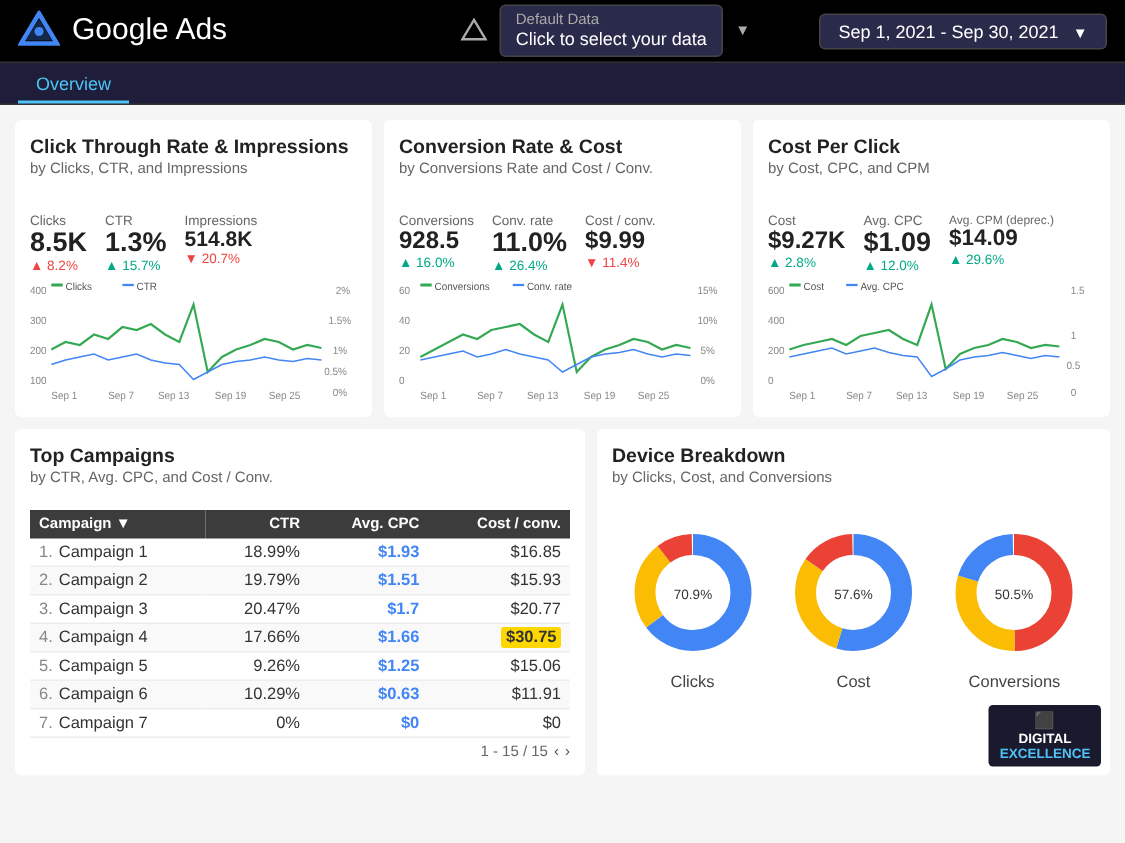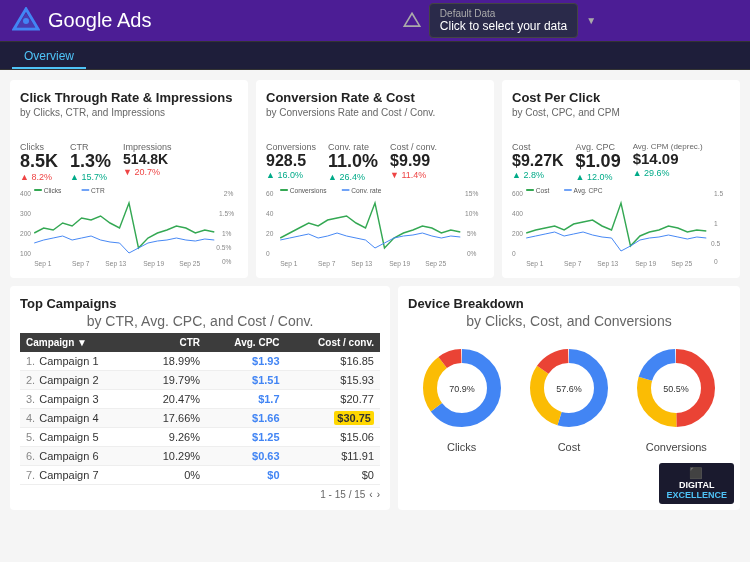--- a/index.html
+++ b/index.html
@@ -1,19 +1,19 @@
 <!DOCTYPE html>
 <html><head>
   <meta charset="utf-8">
   <style>
     * { box-sizing: border-box; margin: 0; padding: 0; }
     body { background: #1a1a2e; font-family: Arial, sans-serif; width: 750px; height: 562px; overflow: hidden; color: #fff; }
 
     
-    .header { background: #4c1d95; display: flex; align-items: center; padding: 0 12px; height: 42px; border-bottom: 1px solid #333; }
+    .header { background: #000000; display: flex; align-items: center; padding: 0 12px; height: 42px; border-bottom: 1px solid #333; }
     .header-logo { display: flex; align-items: center; gap: 8px; width: 249px; }
     .logo-icon { width: 28px; height: 28px; }
     .header-title { color: #fff; font-size: 20px; font-weight: 400; }
     .header-center { display: flex; align-items: center; gap: 8px; flex: 1; justify-content: center; }
     .data-selector { background: #2a2a4a; border: 1px solid #444; border-radius: 4px; padding: 4px 10px; color: #fff; font-size: 11px; cursor: pointer; }
     .data-selector .label { color: #aaa; font-size: 10px; }
     .data-selector .value { color: #fff; font-size: 12px; }
     .header-date { background: #2a2a4a; border: 1px solid #444; border-radius: 4px; padding: 4px 12px; color: #fff; font-size: 12px; cursor: pointer; }
 
     
@@ -36,21 +36,21 @@
     .metric-change { font-size: 9px; }
     .metric-change.up { color: #0a8; }
     .metric-change.down { color: #e44; }
     .chart-area { height: 80px; position: relative; overflow: hidden; }
 
     
     .bottom-row { display: flex; gap: 8px; }
     .campaigns-card { background: #fff; border-radius: 4px; padding: 10px; flex: 0 0 380px; }
     .device-card { background: #fff; border-radius: 4px; padding: 10px; flex: 1; }
     .section-title { font-size: 13px; font-weight: 700; color: #222; margin-bottom: 2px; }
-    .section-subtitle { font-size: 14px; color: #666; margin-bottom: 4px; text-align: center; }
+    .section-subtitle { font-size: 10px; color: #666; margin-bottom: 16px; }
 
     
     .campaigns-table { width: 100%; border-collapse: collapse; font-size: 11px; }
     .campaigns-table th { background: #3c3c3c; color: #fff; padding: 4px 6px; text-align: left; font-size: 10px; }
     .campaigns-table th:not(:first-child) { text-align: right; }
     .campaigns-table td { padding: 3px 6px; border-bottom: 1px solid #eee; color: #333; }
     .campaigns-table td:not(:first-child) { text-align: right; }
     .campaigns-table tr:nth-child(even) td { background: #f9f9f9; }
     .pagination { text-align: center; font-size: 10px; color: #666; margin-top: 4px; display: flex; justify-content: flex-end; align-items: center; gap: 4px; }
     .page-btn { cursor: pointer; color: #555; }
@@ -77,20 +77,24 @@
   </div>
   <div class="header-center">
     <svg width="18" height="18" viewBox="0 0 28 28">
       <polygon points="14,2 26,22 2,22" fill="none" stroke="#aaa" stroke-width="2.5"></polygon>
     </svg>
     <div class="data-selector">
       <div class="label">Default Data</div>
       <div class="value">Click to select your data</div>
     </div>
     <span style="color:#aaa; font-size:10px;">▼</span>
+  </div>
+  <div class="header-date">
+    <span>Sep 1, 2021 - Sep 30, 2021</span>
+    <span style="margin-left:6px; font-size:10px;">▼</span>
   </div>
 </div>
 
 <div class="tab-bar">
   <div class="tab active">
     <span>Overview</span>
   </div>
 </div>
 
 <div class="main">

